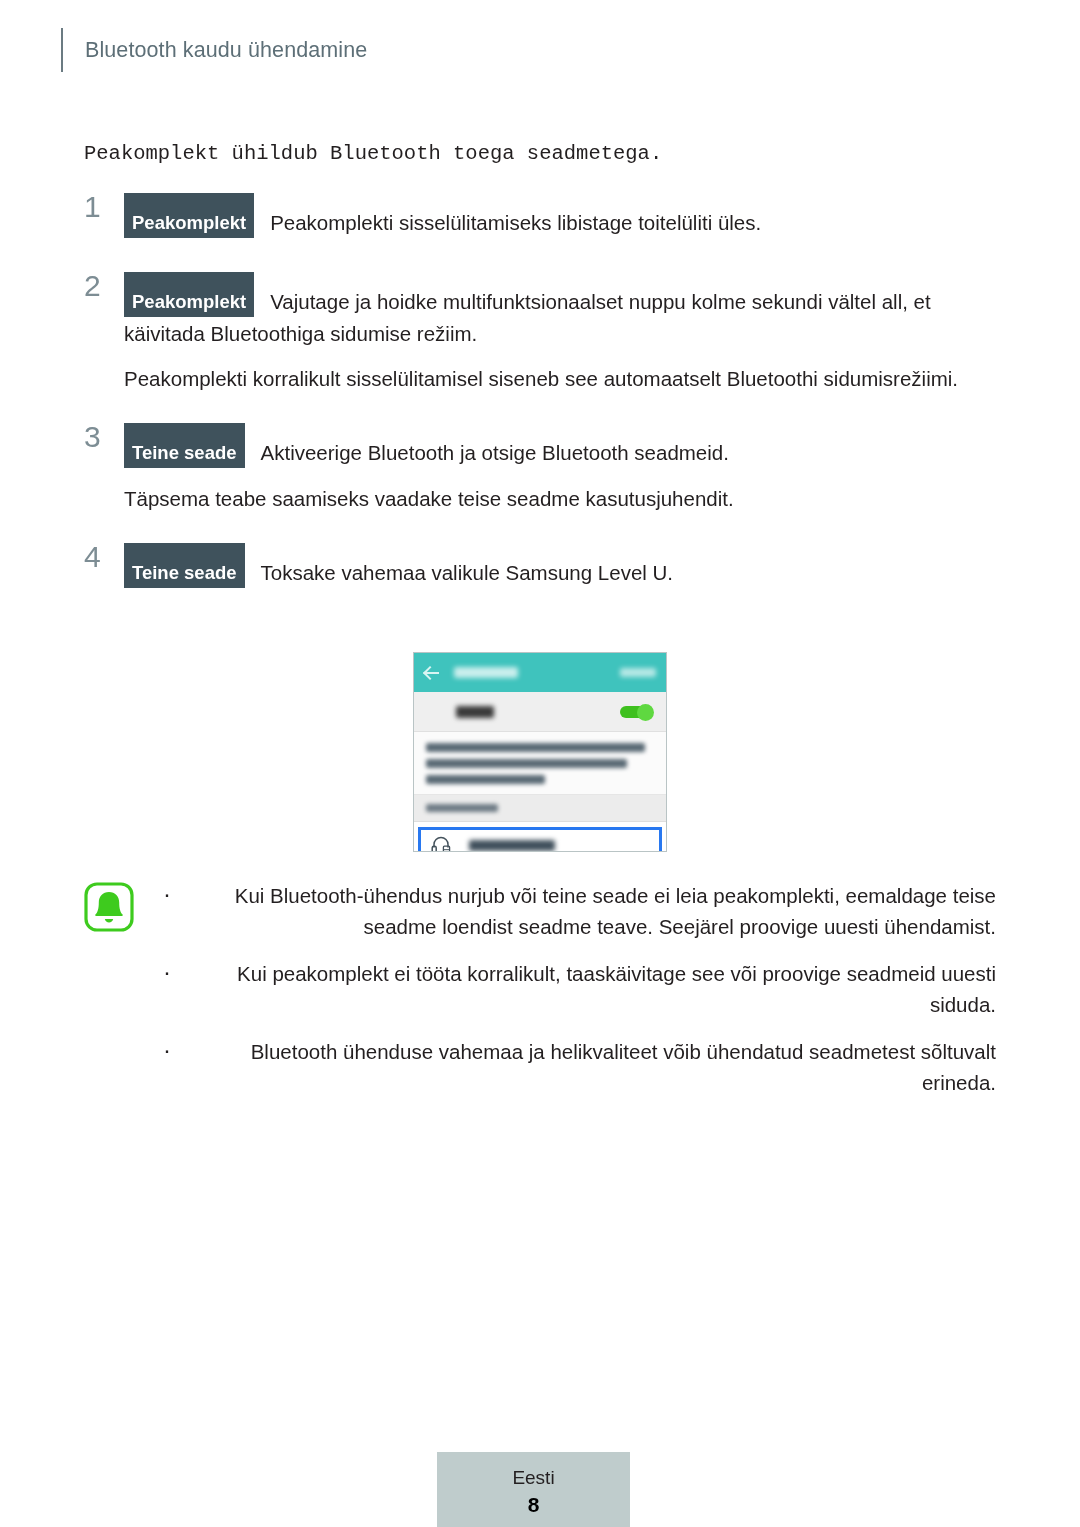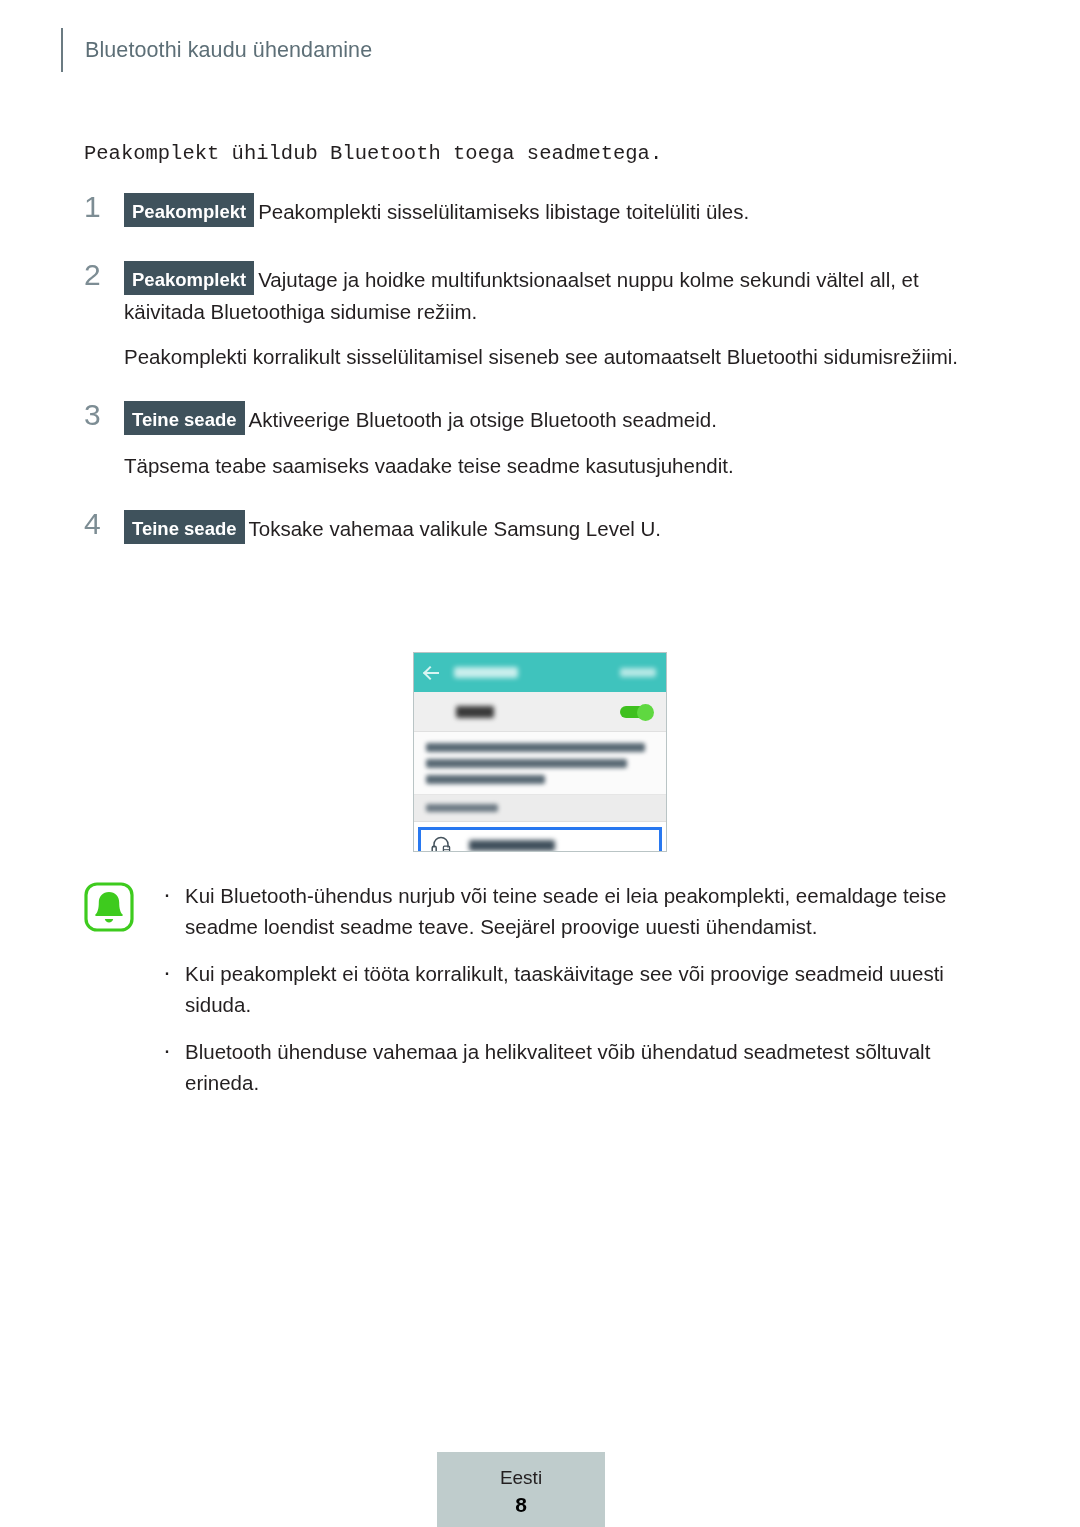--- a/index.html
+++ b/index.html
@@ -89,22 +89,22 @@
     line-height: 31px;
     color: #231f20;
   }
   .chip {
     display: inline-block;
     background: #3f525c;
     color: #ffffff;
     font-weight: bold;
     font-size: 18.5px;
     line-height: 20px;
-    padding: 9px 8px 5px 8px;
-    margin-right: 4px;
+    padding: 20px 8px 5px 8px;
+    margin-right: 16px;
     position: relative;
     top: -1px;
     white-space: nowrap;
   }
   .sub-para {
     font-size: 20.5px;
     line-height: 31px;
     color: #231f20;
     margin-top: 14px;
   }
@@ -283,20 +283,21 @@
     height: 50px;
     flex: 0 0 auto;
     margin-top: 2px;
   }
   .note-list {
     margin: 0;
     padding: 0;
     list-style: none;
     flex: 1 1 auto;
     margin-left: 27px;
+    text-align: right;
   }
   .note-list li {
     position: relative;
     padding-left: 24px;
     font-size: 20.5px;
     line-height: 31px;
     color: #231f20;
     margin-bottom: 16px;
   }
   .note-list li:last-child { margin-bottom: 0; }
@@ -307,21 +308,21 @@
     top: -2px;
     font-size: 24px;
     color: #231f20;
   }
 
   
   .footer {
     position: absolute;
     left: 437px;
     top: 1452px;
-    width: 168px;
+    width: 193px;
     height: 75px;
     background: #bfcccc;
     display: flex;
     flex-direction: column;
     align-items: center;
     justify-content: flex-start;
     padding-top: 14px;
     box-sizing: border-box;
   }
   .footer-lang {
@@ -335,21 +336,21 @@
     font-weight: bold;
     color: #000000;
     margin-top: 2px;
   }
 </style>
 </head>
 <body>
 
 <div class="page-header">
   <div class="header-rule"></div>
-  <div class="header-title">Bluetoothi kaudu ühendamine</div>
+  <div class="header-title">Bluetooth kaudu ühendamine</div>
 </div>
 
 <div class="content">
 
 
   <p class="intro">Peakomplekt ühildub Bluetooth toega seadmetega.</p>
 
   <div class="steps">
 
     <div class="step step-gap-lg">

